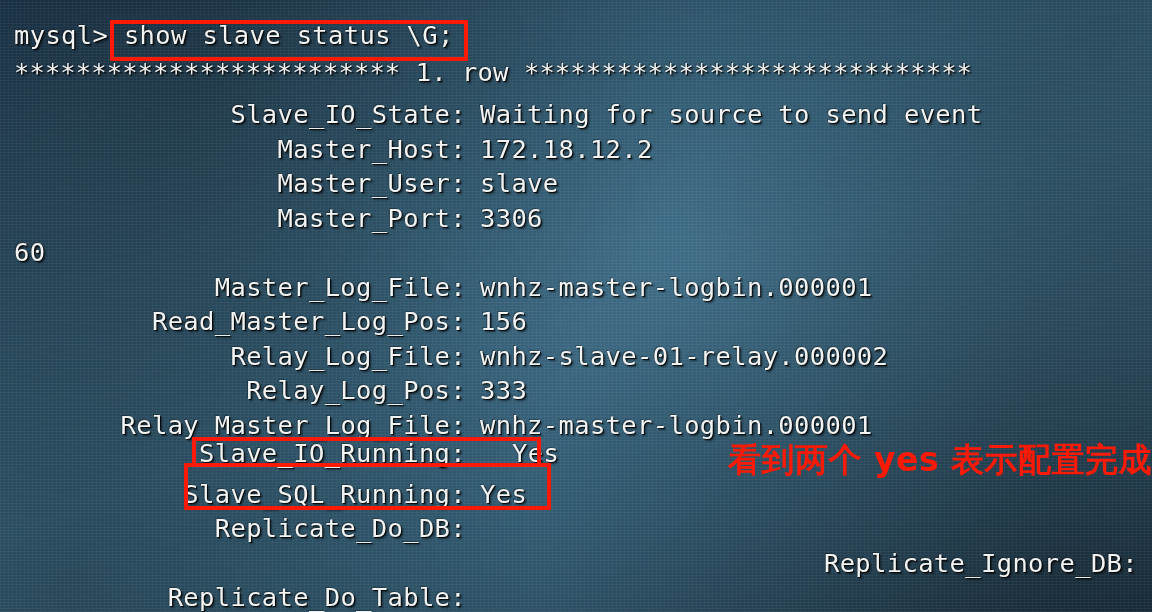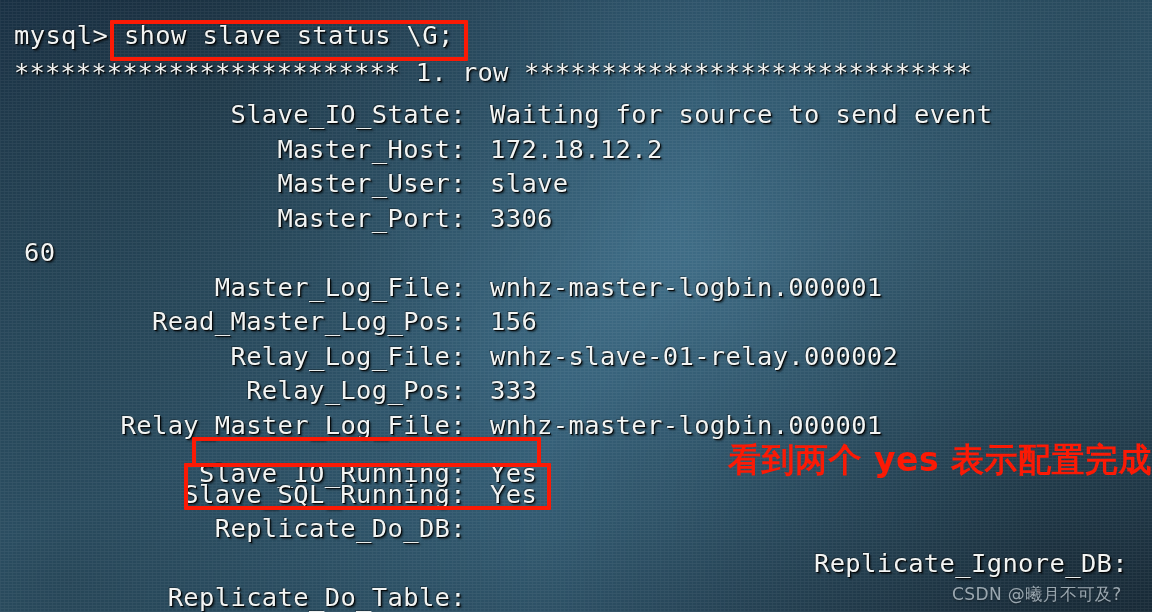--- a/index.html
+++ b/index.html
@@ -96,21 +96,21 @@
   .fieldrow {
     display: flex;
     align-items: baseline;
   }
   .fieldrow .label {
     width: 466px;
     text-align: right;
     white-space: pre;
   }
   .fieldrow .value {
-    margin-left: 24px;
+    margin-left: 14px;
     white-space: pre;
   }
 
   
   .redbox {
     position: absolute;
     border: 4px solid #fb1a05;
     box-sizing: border-box;
     z-index: 5;
     pointer-events: none;
@@ -186,21 +186,21 @@
       <span class="value">wnhz-slave-01-relay.000002</span>
     </div>
     <div class="line fieldrow" style="top:373px;">
       <span class="label">Relay_Log_Pos:</span>
       <span class="value">333</span>
     </div>
     <div class="line fieldrow" style="top:407.5px;">
       <span class="label">Relay_Master_Log_File:</span>
       <span class="value">wnhz-master-logbin.000001</span>
     </div>
-    <div class="line fieldrow" style="top:456px;">
+    <div class="line fieldrow" style="top:436px;gap:32px;">
       <span class="label">Slave_IO_Running:</span>
       <span class="value">Yes</span>
     </div>
     <div class="line fieldrow" style="top:476.5px;">
       <span class="label">Slave_SQL_Running:</span>
       <span class="value">Yes</span>
     </div>
     <div class="line fieldrow" style="top:511px;">
       <span class="label">Replicate_Do_DB:</span>
       <span class="value"></span>
@@ -215,15 +215,14 @@
     </div>
 
   </div>
 
   <div class="redbox" id="box0" style="left: 110px; top: 20px; width: 358px; height: 41px;"></div>
   <div class="redbox" id="box1" style="left: 192px; top: 437px; width: 349px; height: 30px;"></div>
   <div class="redbox" id="box2" style="left: 184px; top: 463px; width: 367px; height: 47px;"></div>
 
   <div class="annotation" style="left:728px; top:438px;">看到两个 yes 表示配置完成</div>
 
-  <div class="watermark" style="left:952px; top:583px;">CSDN @曦月不可及?</div>
 
 </div>
 
 </body></html>

